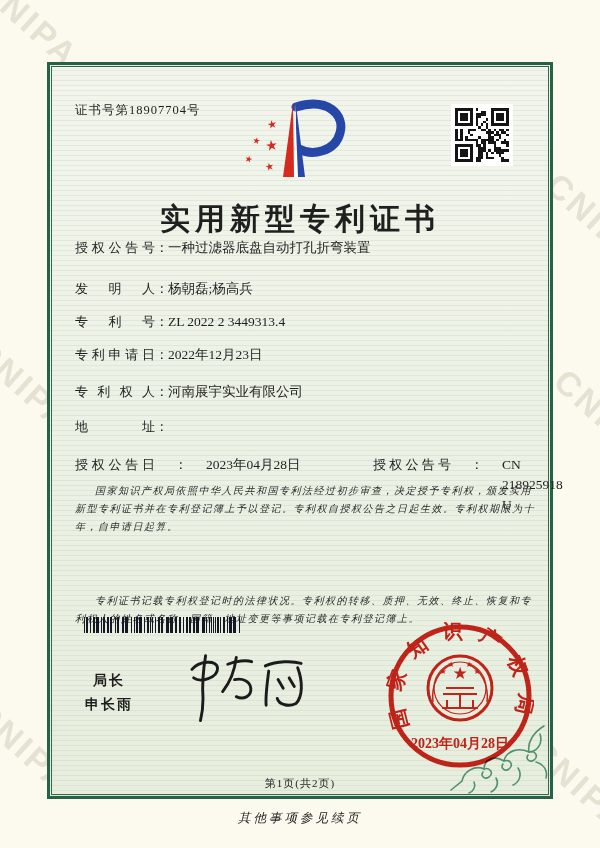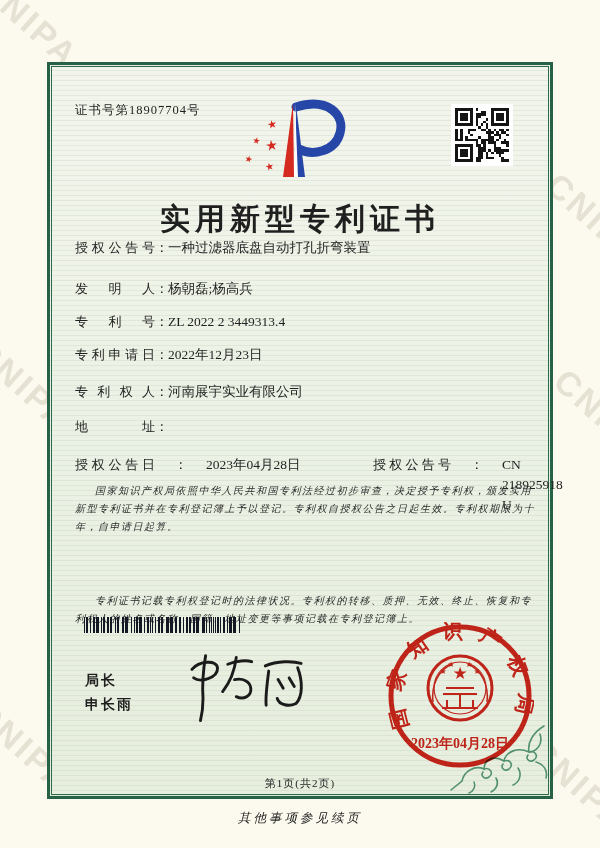--- a/index.html
+++ b/index.html
@@ -72,21 +72,21 @@
   .r-grant{top:455px;gap:19px;}
   .val-fixed{width:148px;flex:none;}
   .lbl2{width:78px;flex:none;text-align:justify;text-align-last:justify;font-size:13px;}
   .legal{
     left:75px;width:465px;font-size:10px;line-height:18px;
     letter-spacing:1.5px;text-indent:2em;font-style:italic;color:#2c2c2c;
   }
   .p1{top:482px;}
   .p2{top:563px;margin-top:29px;}
   .barcode{left:84px;top:616px;width:156px;height:17px;}
-  .director{left:85px;top:668px;font:700 14px "Liberation Sans","DejaVu Sans",sans-serif;letter-spacing:2px;line-height:24px;}
+  .director{left:85px;top:668px;font:700 14px "Liberation Sans","DejaVu Sans",sans-serif;letter-spacing:2px;line-height:24px;text-align:center;}
   .signature{left:180px;top:644px;width:145px;height:84px;}
   .seal{left:386px;top:622px;width:148px;height:148px;z-index:5;mix-blend-mode:multiply;}
   .ornament{left:448px;top:722px;width:100px;height:74px;opacity:.8;}
   .page-note{left:0;top:776px;width:600px;text-align:center;font-size:11px;letter-spacing:1px;}
   .cont-note{left:0;top:810px;width:600px;text-align:center;font-size:12.5px;letter-spacing:3px;font-style:italic;z-index:3;}
   svg{display:block;}
 </style>
 </head>
 <body>
 

